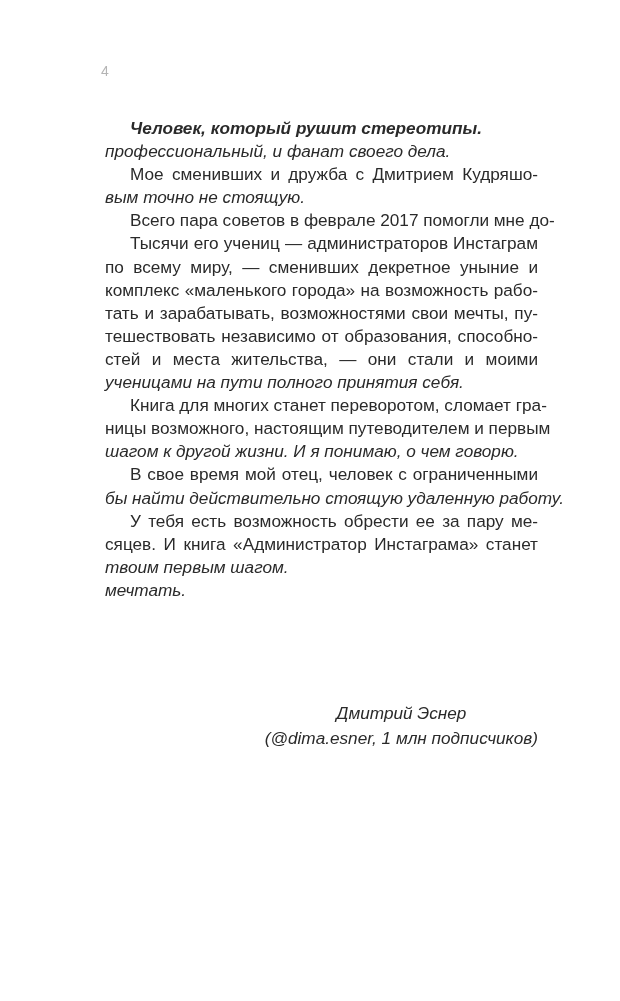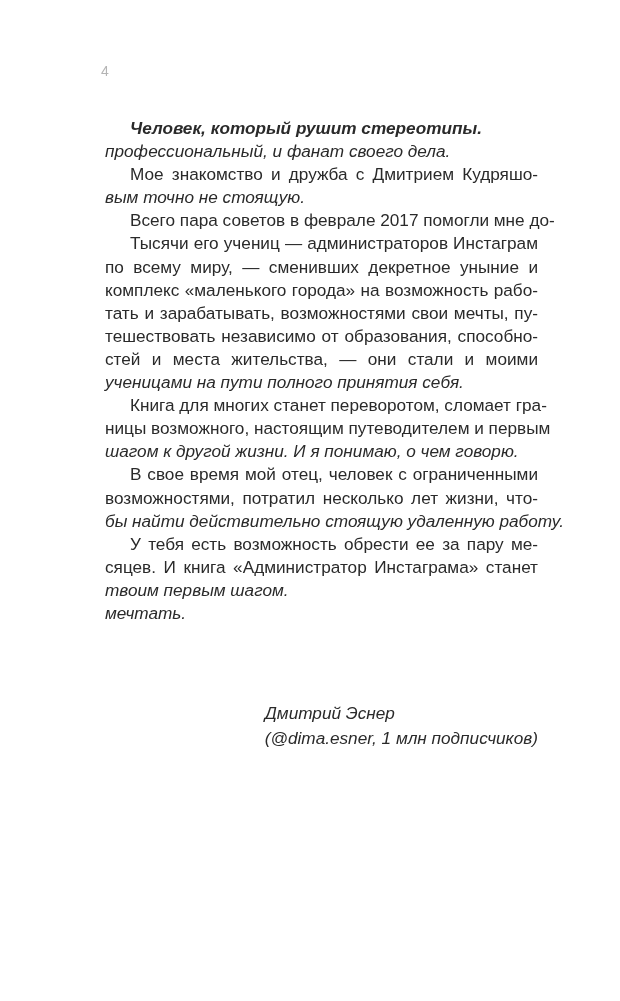--- a/index.html
+++ b/index.html
@@ -38,56 +38,55 @@
       text-align-last: justify;
       height: 23.1px;
     }
     .line.indent { padding-left: 25px; }
     .line.last { text-align-last: left; font-style: italic; }
     .line.bold { font-weight: bold; }
     .signature {
       position: absolute;
       right: 82px;
       top: 701px;
-      text-align: left;
+      text-align: center;
       font-size: 17.2px;
       line-height: 25px;
       font-style: italic;
     }
     .signature span { display: block; }
   </style>
 </head>
 <body>
 
 <div class="page-number">4</div>
 
 <div class="text-block">
   <span class="line indent bold last">Человек, который рушит стереотипы.</span>
 
   <span class="line last">профессиональный, и фанат своего дела.</span>
 
-  <span class="line indent">Мое знакомство и дружба с Дмитрием Кудряшо-</span>
+  <span class="line indent">Мое сменивших и дружба с Дмитрием Кудряшо-</span>
   <span class="line last">вым точно не стоящую.</span>
 
   <span class="line indent">Всего пара советов в феврале 2017 помогли мне до-</span>
 
   <span class="line indent">Тысячи его учениц — администраторов Инстаграм</span>
   <span class="line">по всему миру, — сменивших декретное уныние и</span>
   <span class="line">комплекс «маленького города» на возможность рабо-</span>
   <span class="line">тать и зарабатывать, возможностями свои мечты, пу-</span>
   <span class="line">тешествовать независимо от образования, способно-</span>
   <span class="line">стей и места жительства, — они стали и моими</span>
   <span class="line last">ученицами на пути полного принятия себя.</span>
 
   <span class="line indent">Книга для многих станет переворотом, сломает гра-</span>
   <span class="line">ницы возможного, настоящим путеводителем и первым</span>
   <span class="line last">шагом к другой жизни. И я понимаю, о чем говорю.</span>
 
   <span class="line indent">В свое время мой отец, человек с ограниченными</span>
-  <span class="line">возможностями, потратил несколько лет жизни, что-</span>
   <span class="line last">бы найти действительно стоящую удаленную работу.</span>
 
   <span class="line indent">У тебя есть возможность обрести ее за пару ме-</span>
   <span class="line">сяцев. И книга «Администратор Инстаграма» станет</span>
   <span class="line last">твоим первым шагом.</span>
 
   <span class="line last">мечтать.</span>
 </div>
 
 <div class="signature">

